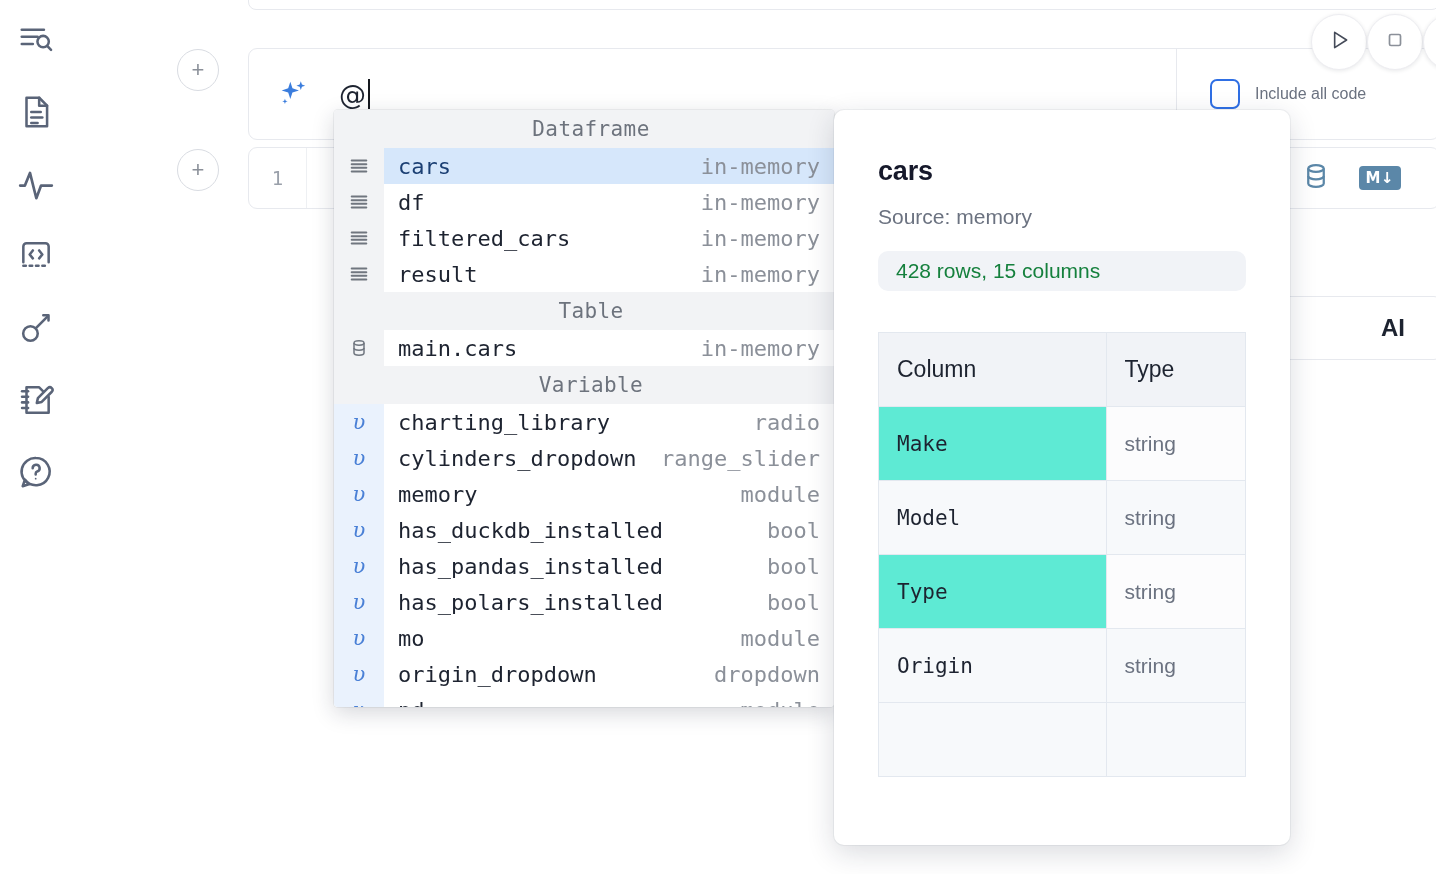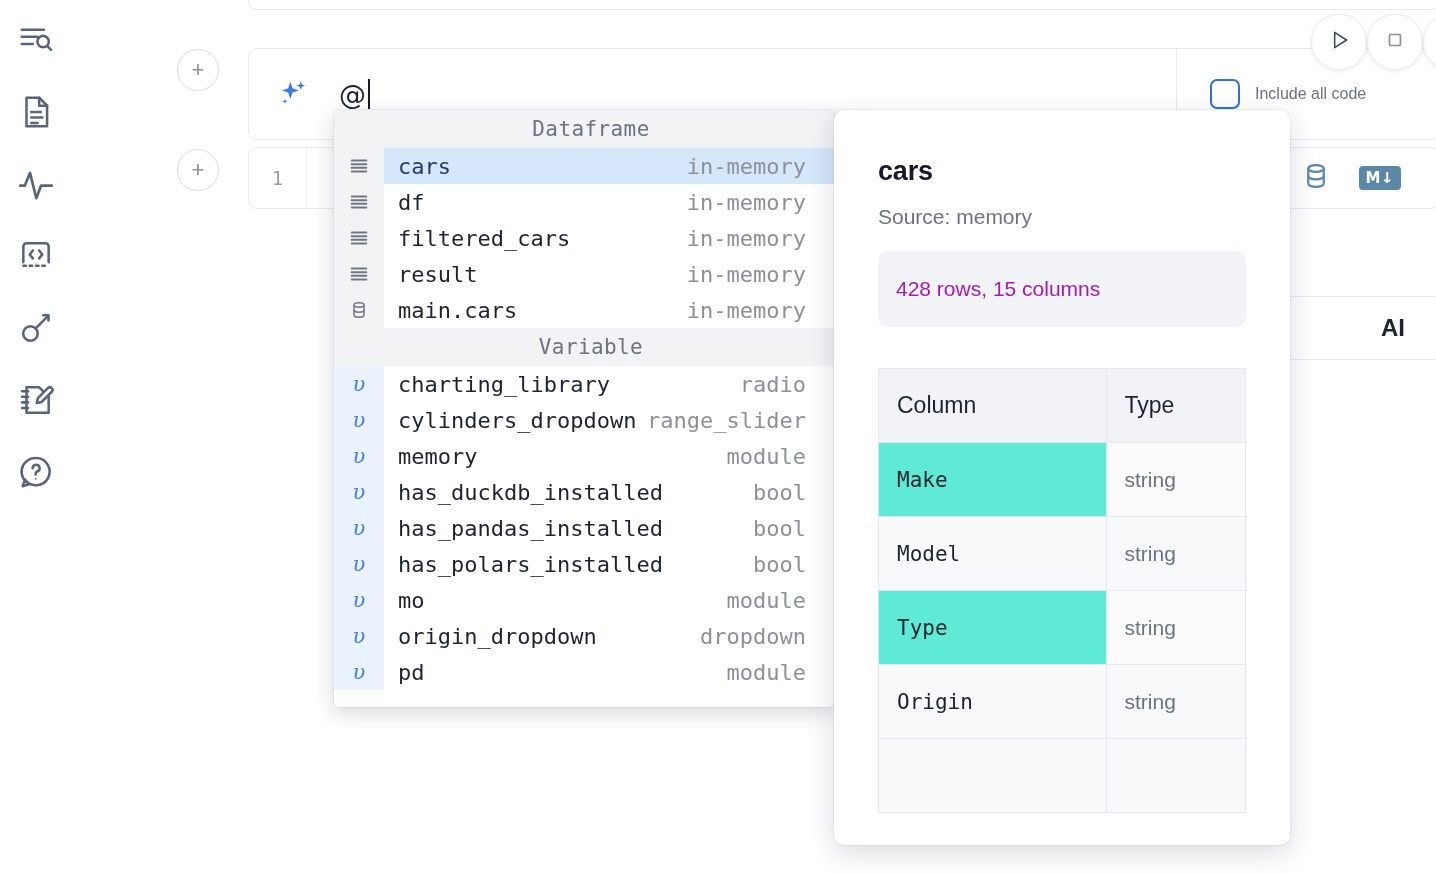--- a/index.html
+++ b/index.html
@@ -231,21 +231,21 @@
     font-size: 21px;
   }
   .ac-name {
     padding-left: 14px;
     color: #1d2330;
     white-space: nowrap;
   }
   .ac-row.sel .ac-name { color: #1b3f73; }
   .ac-meta {
     margin-left: auto;
-    padding-right: 28px;
+    padding-right: 14px;
     color: #8b9099;
     white-space: nowrap;
   }
 
   
   #detail-panel {
     position: absolute;
     left: 834px; top: 110px;
     width: 456px; height: 735px;
     background: #ffffff;
@@ -260,23 +260,23 @@
     letter-spacing: -.2px;
   }
   #dp-source {
     margin-top: 18px;
     font-size: 21px; color: #6b7280;
   }
   #dp-shape {
     margin-top: 22px;
     background: #f1f3f7;
     border-radius: 10px;
-    padding: 26px 18px;
+    padding: 8px 18px;
     font-size: 21px;
-    color: #a21caf;
+    color: #15803d;
   }
   #dp-table {
     margin-top: 41px;
     width: 100%;
     border-collapse: collapse;
     table-layout: fixed;
   }
   #dp-table th, #dp-table td {
     border: 1px solid #e3e8ef;
     text-align: left;
@@ -495,20 +495,21 @@
         <svg width="22" height="22" viewBox="0 0 24 24" fill="none" stroke="#70767f" stroke-width="2.1" stroke-linecap="round">
           <line x1="4" y1="6" x2="20" y2="6"></line>
           <line x1="4" y1="10" x2="20" y2="10"></line>
           <line x1="4" y1="14" x2="20" y2="14"></line>
           <line x1="4" y1="18" x2="20" y2="18"></line>
         </svg>
       </span>
       <span class="ac-name">result</span>
       <span class="ac-meta">in-memory</span>
     </div>
+    <div class="ac-group">Table</div>
     <div class="ac-row">
       <span class="ac-icon">
         <svg width="20" height="22" viewBox="0 0 24 24" fill="none" stroke="#70767f" stroke-width="1.8">
           <ellipse cx="12" cy="6" rx="6" ry="2.6"></ellipse>
           <path d="M6 6v12c0 1.4 2.7 2.6 6 2.6s6-1.2 6-2.6V6"></path>
           <path d="M6 12c0 1.4 2.7 2.6 6 2.6s6-1.2 6-2.6"></path>
         </svg>
       </span>
       <span class="ac-name">main.cars</span>
       <span class="ac-meta">in-memory</span>

